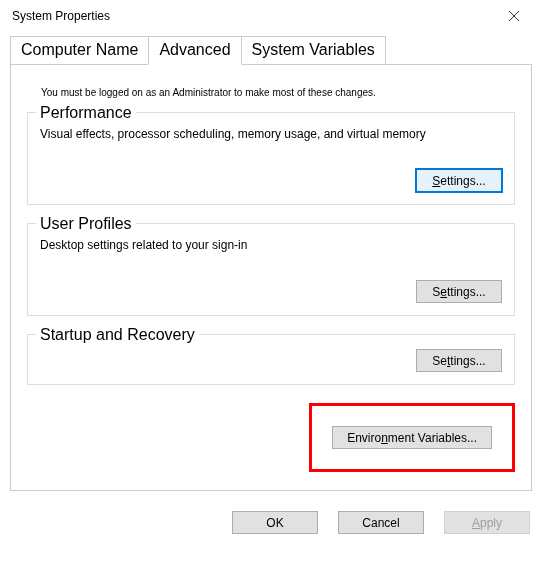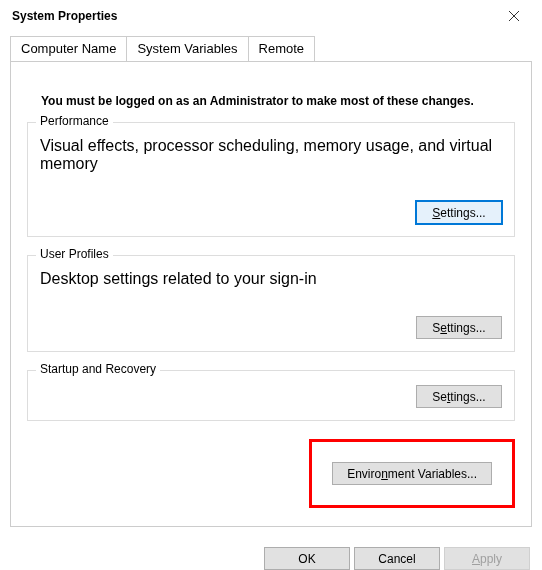--- a/index.html
+++ b/index.html
@@ -15,21 +15,20 @@
   .titlebar {
     display: flex;
     align-items: center;
     justify-content: space-between;
     height: 32px;
     padding: 0 8px 0 12px;
     background: #fff;
   }
   .titlebar .title {
     font-size: 12px;
-    font-weight: bold;
   }
   .close-btn {
     width: 40px;
     height: 28px;
     display: flex;
     align-items: center;
     justify-content: center;
     cursor: pointer;
     font-size: 14px;
     color: #333;
@@ -39,58 +38,57 @@
     display: flex;
     margin: 4px 10px 0 10px;
     position: relative;
   }
   .tab {
     padding: 4px 10px 5px 10px;
     border: 1px solid #ccc;
     border-bottom: none;
     background: #fff;
     margin-right: -1px;
-    font-size: 13px;
+    font-size: 16px;
     position: relative;
     cursor: pointer;
   }
   .tab.active {
     background: #fff;
     z-index: 2;
     border-bottom: 1px solid #fff;
     margin-bottom: -1px;
   }
   .tabcontent {
     margin: 0 10px 0 10px;
     border: 1px solid #ccc;
     padding: 14px 12px 18px 12px;
     background: #fff;
     position: relative;
   }
   .intro {
-    margin: 18px 0 14px 18px;
-    font-size: 12px;
-    font-weight: bold;
+    margin: 8px 0 14px 18px;
+    font-size: 10px;
   }
   .groupbox {
     border: 1px solid #ddd;
     padding: 14px 12px 12px 12px;
     margin: 0 4px 18px 4px;
     position: relative;
   }
   .groupbox .legend {
     position: absolute;
     top: -9px;
     left: 8px;
     background: #fff;
     padding: 0 4px;
-    font-size: 12px;
+    font-size: 16px;
   }
   .groupbox .desc {
-    font-size: 16px;
+    font-size: 12px;
     margin-bottom: 28px;
   }
   .groupbox .btnrow {
     display: flex;
     justify-content: flex-end;
   }
   .winbtn {
     min-width: 86px;
     height: 23px;
     background: #e1e1e1;
@@ -120,21 +118,21 @@
     margin: 0 4px 0 4px;
   }
   .highlight-box {
     border: 3px solid #f00;
     padding: 20px;
     display: inline-block;
   }
   .footer {
     display: flex;
     justify-content: flex-end;
-    gap: 4px;
+    gap: 20px;
     padding: 14px 12px 0 0;
     margin-top: 6px;
   }
   .footer .winbtn { min-width: 86px; }
   u { text-decoration: underline; }
 </style>
 </head>
 <body>
 
 <div class="titlebar">
@@ -142,22 +140,22 @@
   <div class="close-btn">
     <svg width="10" height="10" viewBox="0 0 10 10">
         <line x1="0" y1="0" x2="10" y2="10"></line>
         <line x1="10" y1="0" x2="0" y2="10"></line>
       </svg>
   </div>
 </div>
 
 <div class="tabstrip">
   <div class="tab">Computer Name</div>
+  <div class="tab active">Advanced</div>
   <div class="tab">System Variables</div>
-  <div class="tab">Remote</div>
 </div>
 
 <div class="tabcontent">
   <div class="intro">You must be logged on as an Administrator to make most of these changes.</div>
 
   <div class="groupbox">
     <div class="legend">Performance</div>
     <div class="desc">Visual effects, processor scheduling, memory usage, and virtual memory</div>
     <div class="btnrow">
       <button class="winbtn focused">

